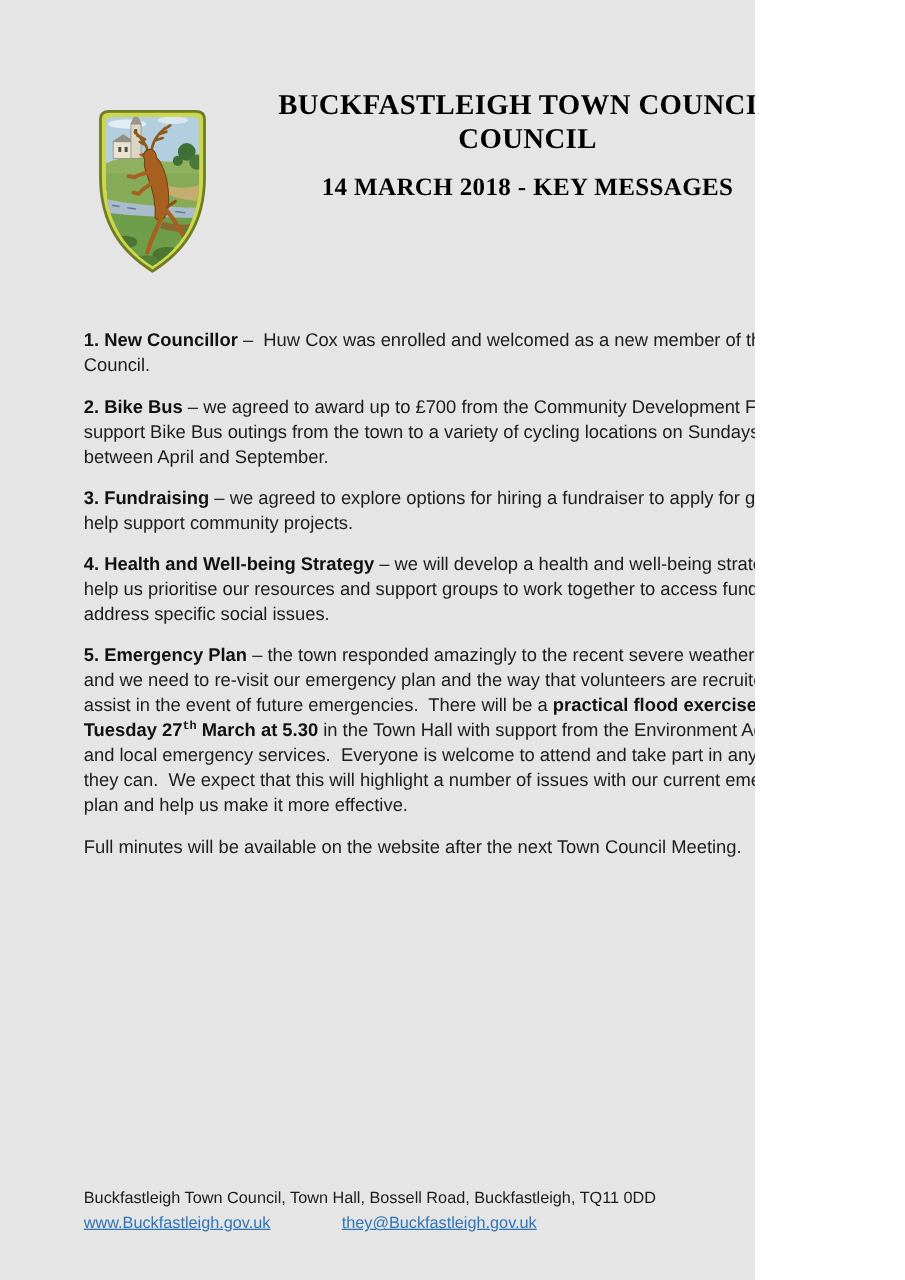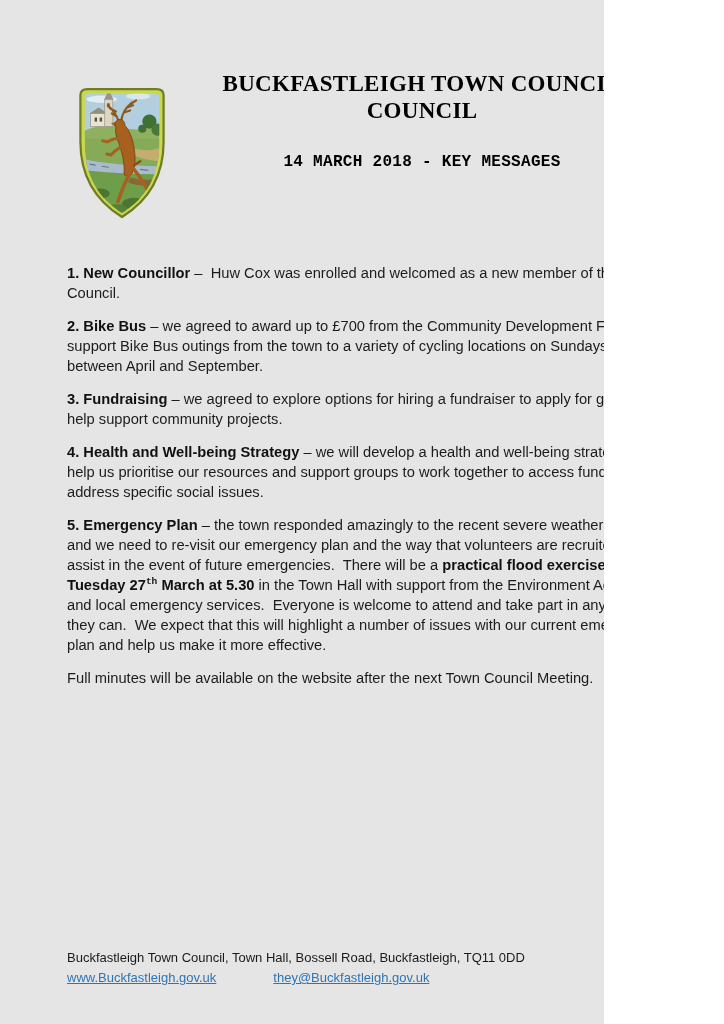--- a/index.html
+++ b/index.html
@@ -17,21 +17,21 @@
   .header { position: absolute; top: 70px; left: 67px; width: 590px; }
   .crest { position: absolute; left: 3px; top: 10px; width: 104px; height: 140px; }
   .titles {
     margin-left: 120px;
     text-align: center;
     font-family: "Liberation Serif", serif;
     font-weight: bold;
     color: #000000;
   }
   .title-main { font-size: 23px; line-height: 27px; letter-spacing: 0.3px; }
-  .title-sub  { font-size: 16px; line-height: 28px; margin-top: 24px; letter-spacing: 0.3px; font-family: Liberation Mono, monospace; }
+  .title-sub  { font-size: 20px; line-height: 28px; margin-top: 12px; letter-spacing: 0.3px; }
   
   .body-text {
     position: absolute;
     top: 263px;
     left: 67px;
     width: 590px;
     font-size: 14.7px;
     line-height: 20px;
   }
   .para { margin: 0 0 13px 0; white-space: pre-wrap; }

